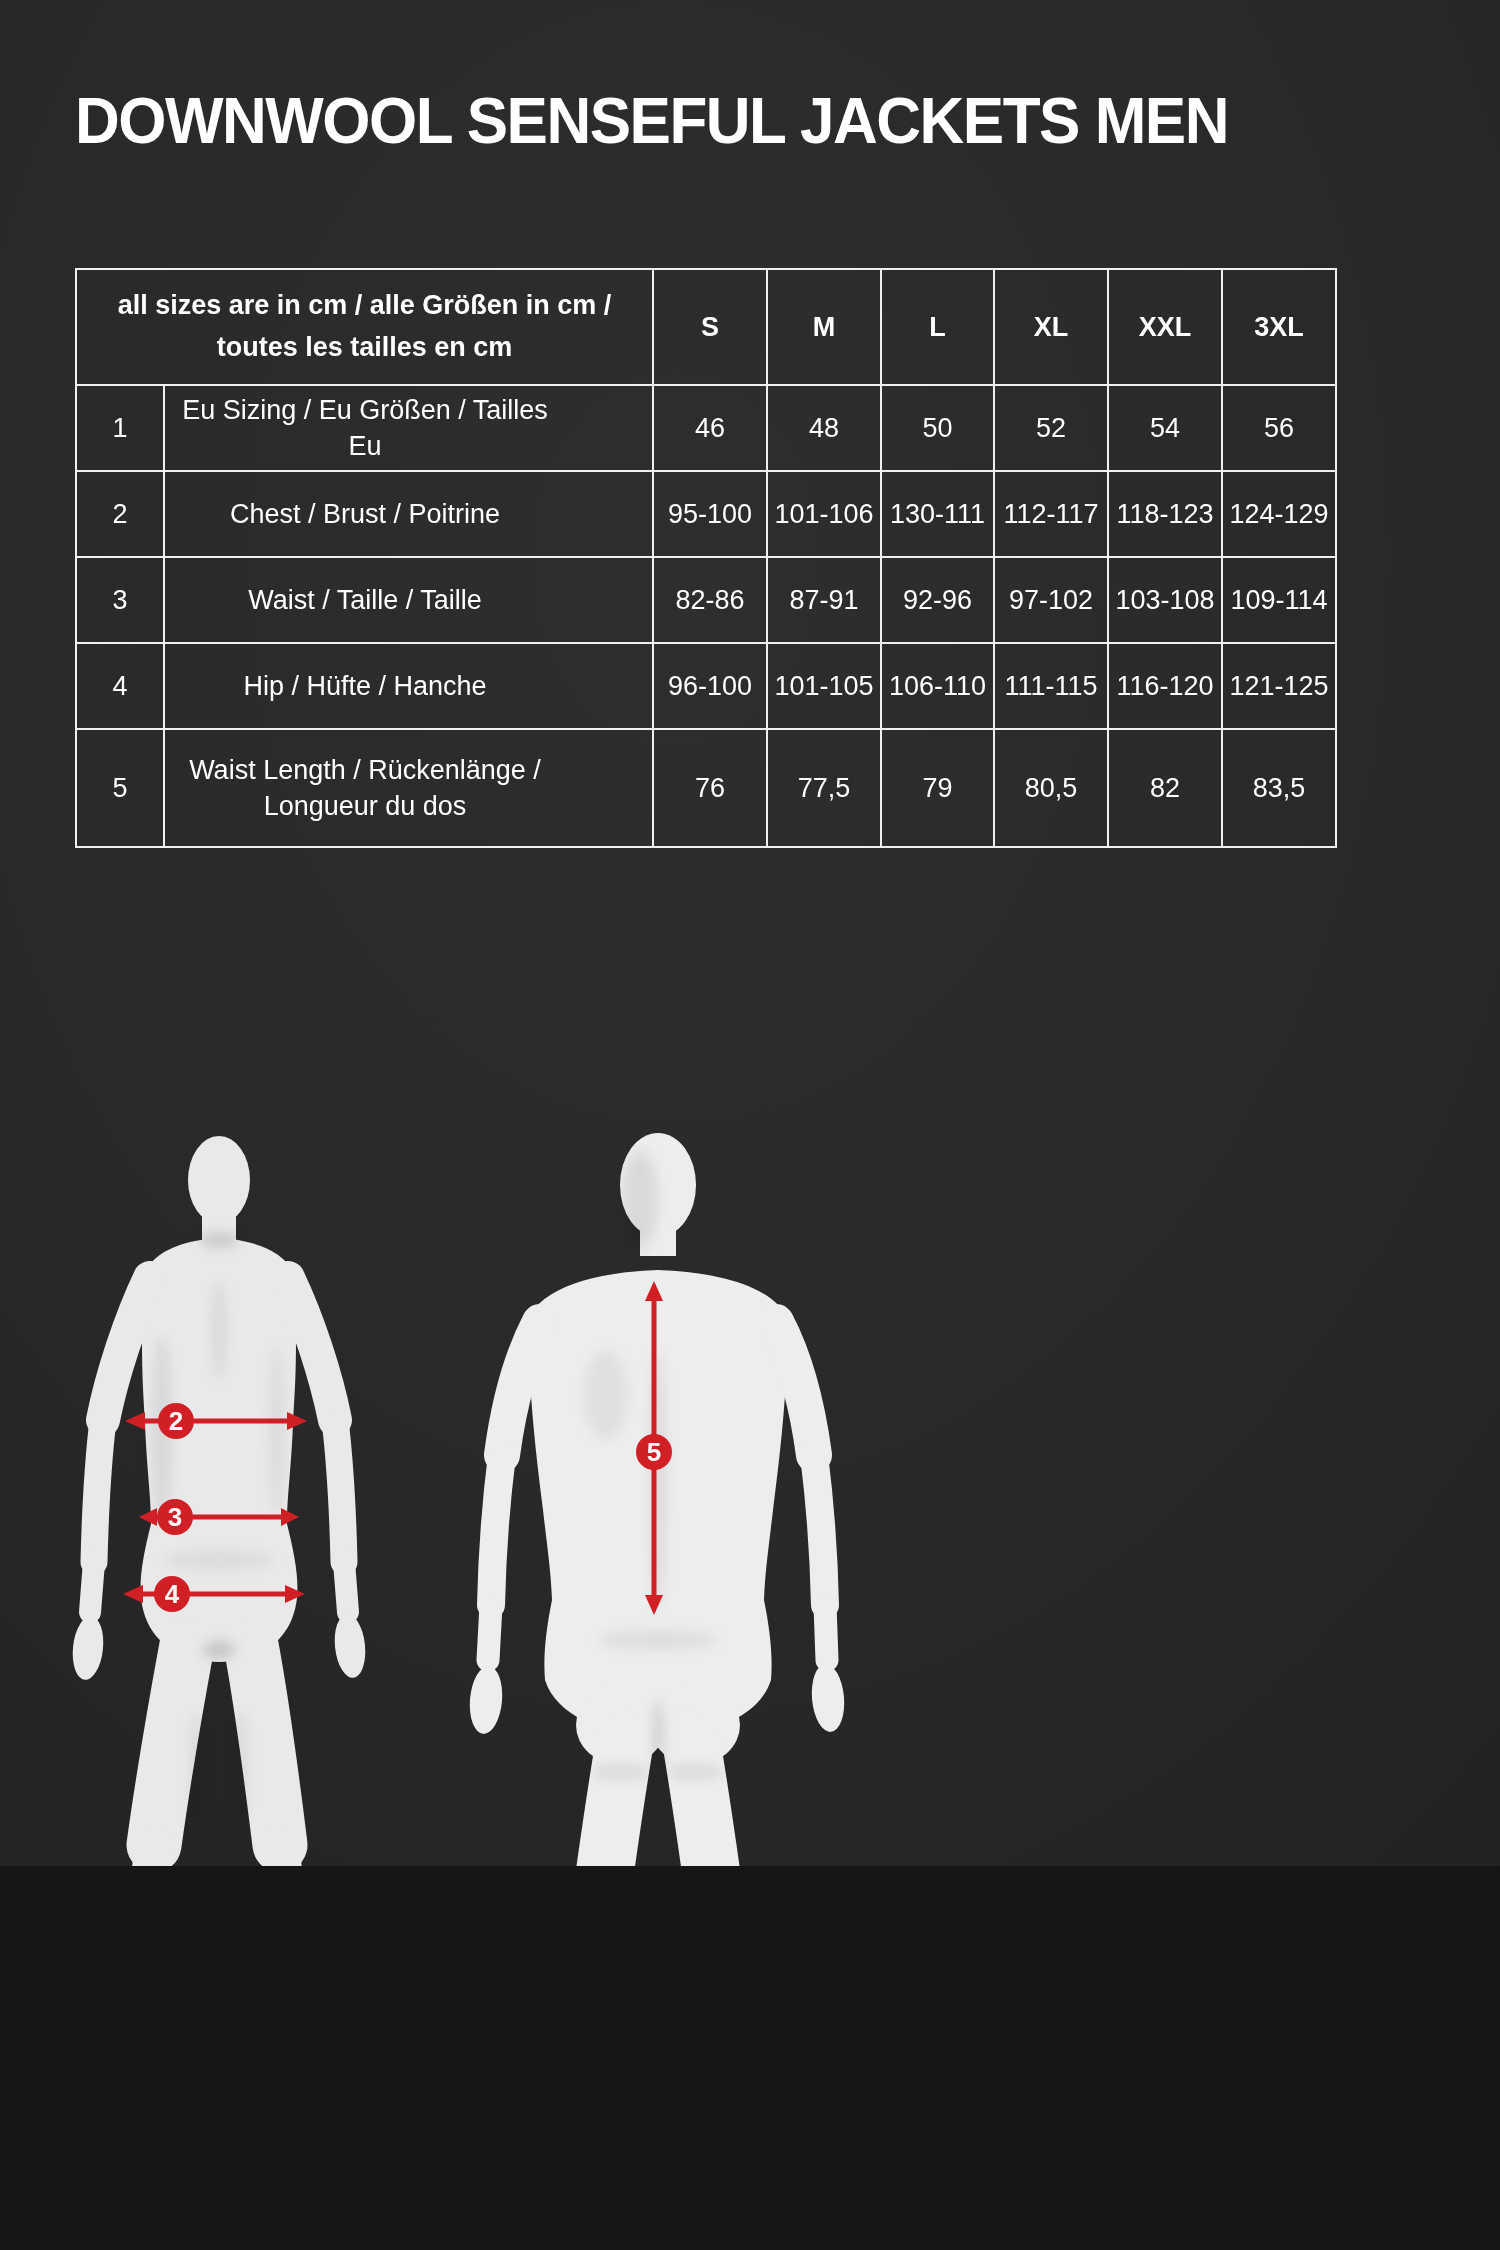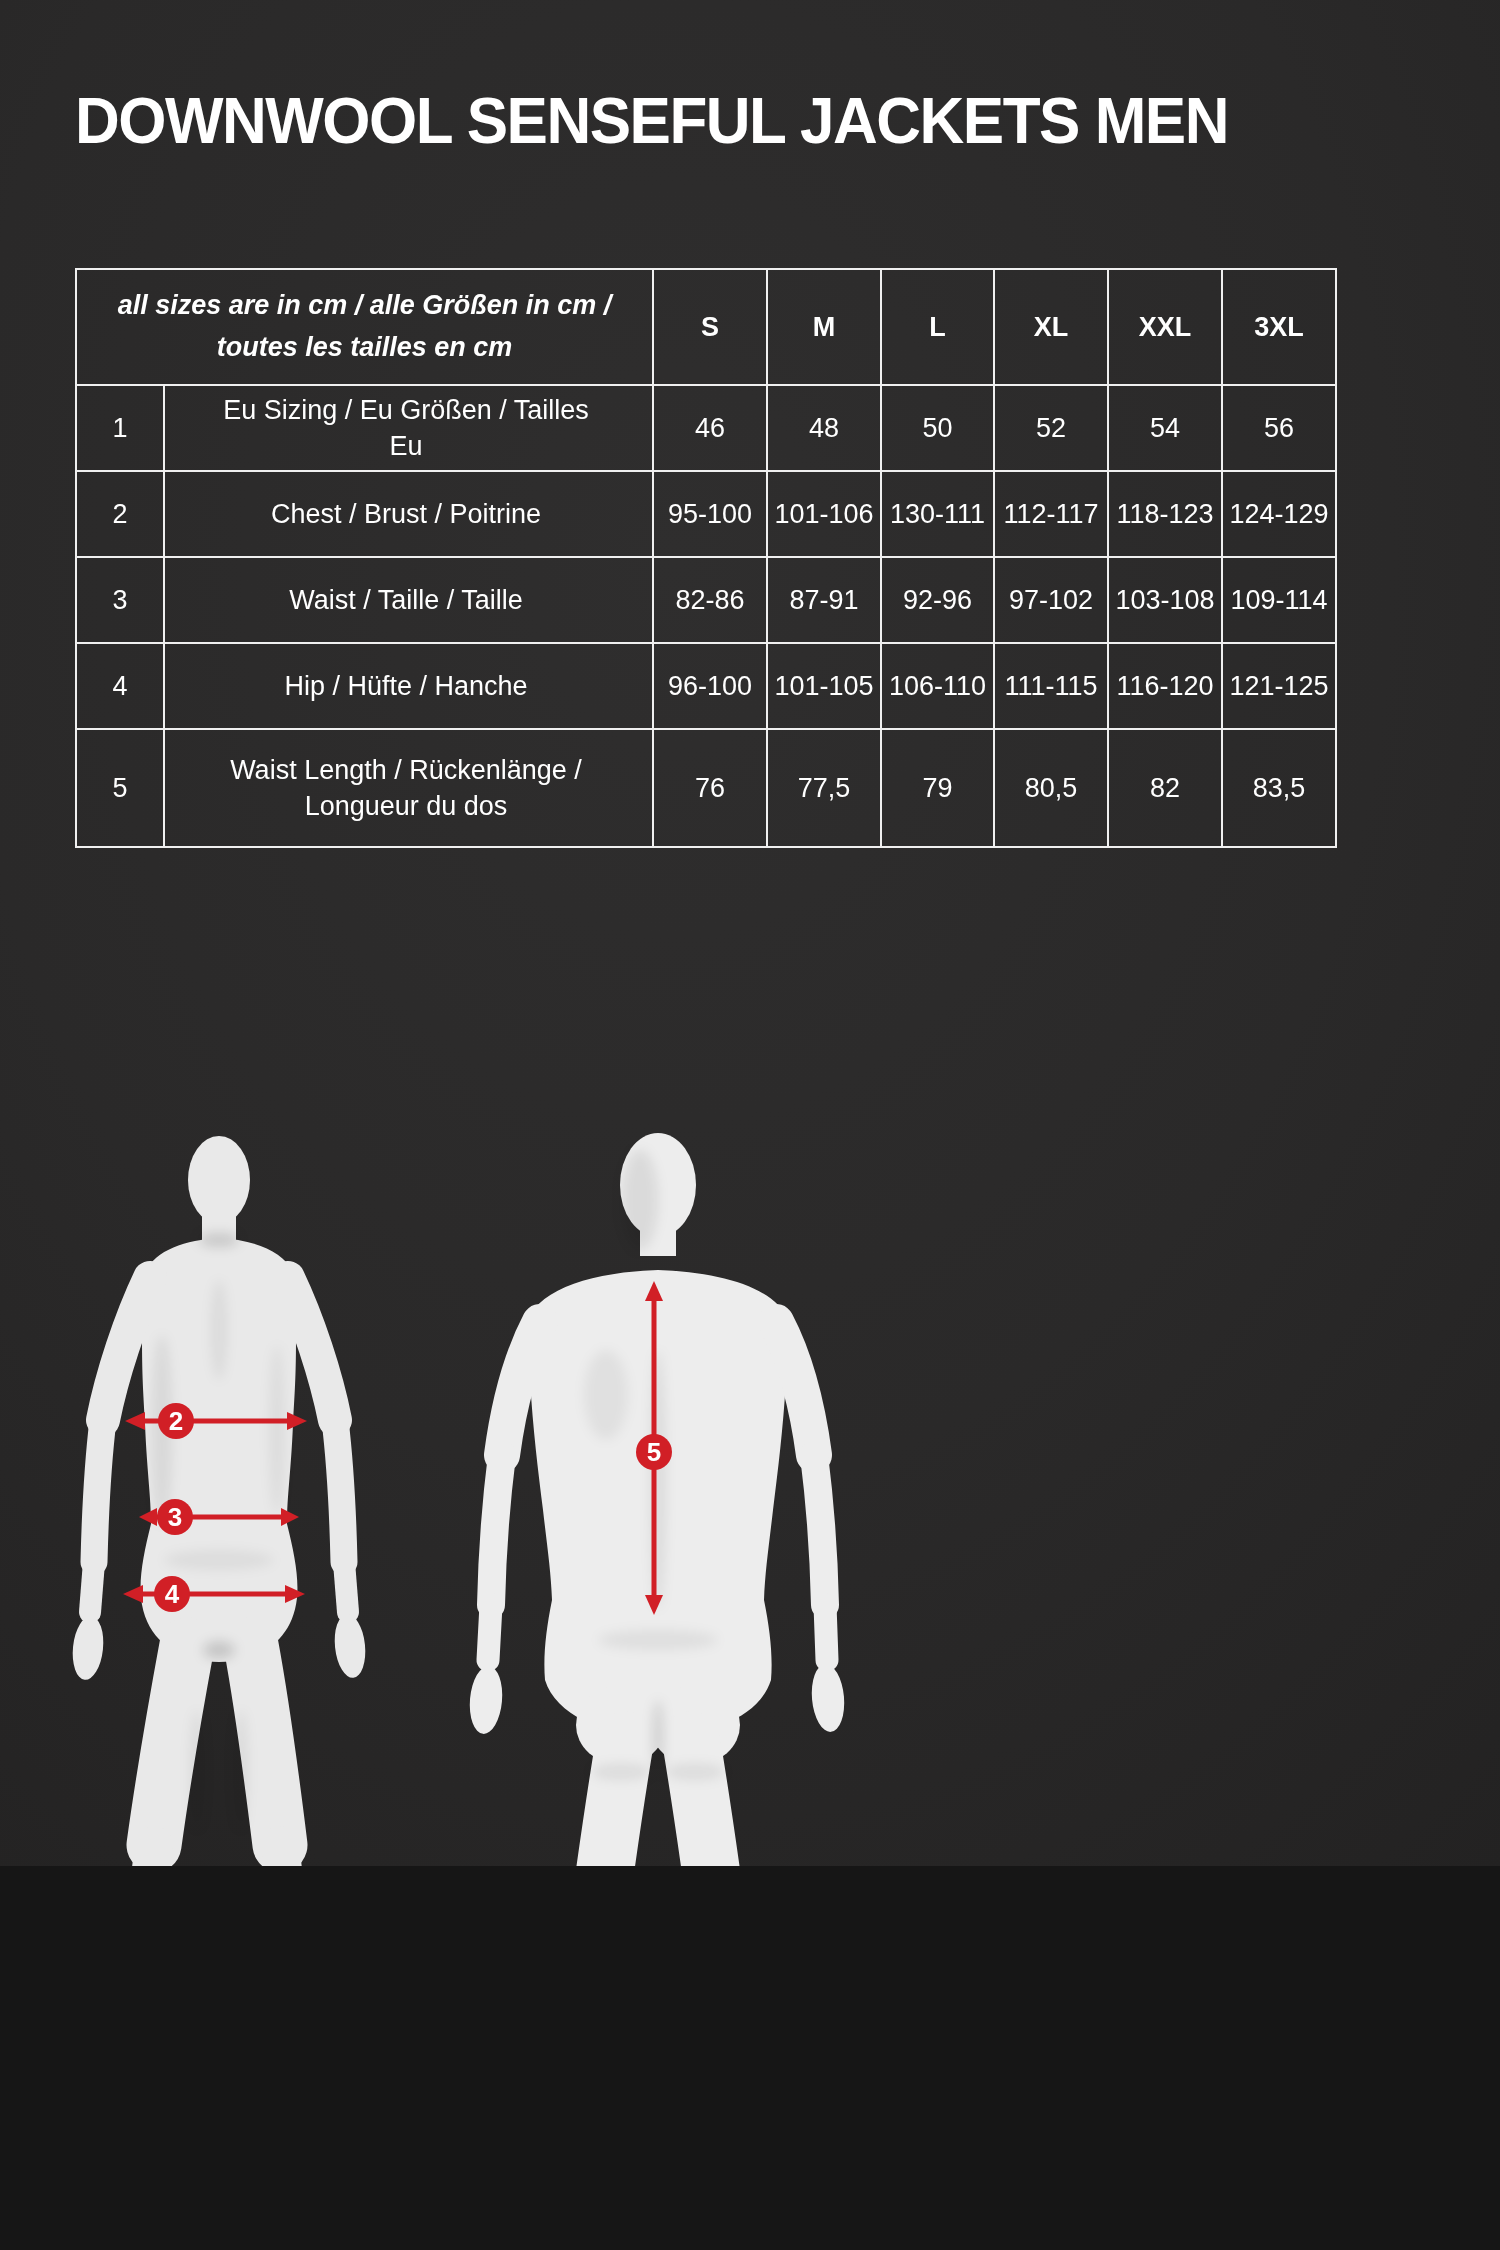--- a/index.html
+++ b/index.html
@@ -17,27 +17,27 @@
     position:absolute;left:75px;top:268px;width:1260px;
     border-collapse:collapse;table-layout:fixed;
   }
   table.size-table td{
     border:2px solid #f0f0f0;color:#ffffff;text-align:center;vertical-align:middle;
     font-size:27px;padding:0;line-height:1.35;
   }
   thead td{height:114px;}
   .size-head{font-size:32px;font-weight:700;}
   .hdr-label{
-    font-style:italic;font-weight:700;font-size:27px;line-height:1.55;
+    font-weight:700;font-size:27px;line-height:1.55;
     margin:0 auto;max-width:520px;
   }
   tbody td{height:84px;}
   tr.row-last td{height:116px;}
   td.lbl{text-align:left;padding-left:24px;}
-  td.lbl .lbl-inner{max-width:400px;padding-left:41px;}
+  td.lbl .lbl-inner{max-width:400px;}
   svg.gfx{position:absolute;left:0;top:0;}
   .marker-num{font-family:"Liberation Sans",sans-serif;font-size:26px;font-weight:700;fill:#ffffff;}
   .logo-word{position:absolute;top:2082px;font-size:76px;font-weight:400;letter-spacing:-3px;line-height:1;}
   .logo-gruezi{left:1030px;color:#d11f26;}
   .logo-bag{left:1302px;color:#a9a9a9;}
   .logo-tagline{
     position:absolute;left:1222px;top:2150px;width:168px;text-align:center;
     font-size:31px;color:#b5b5b5;line-height:1;letter-spacing:0px;
   }
 </style>

